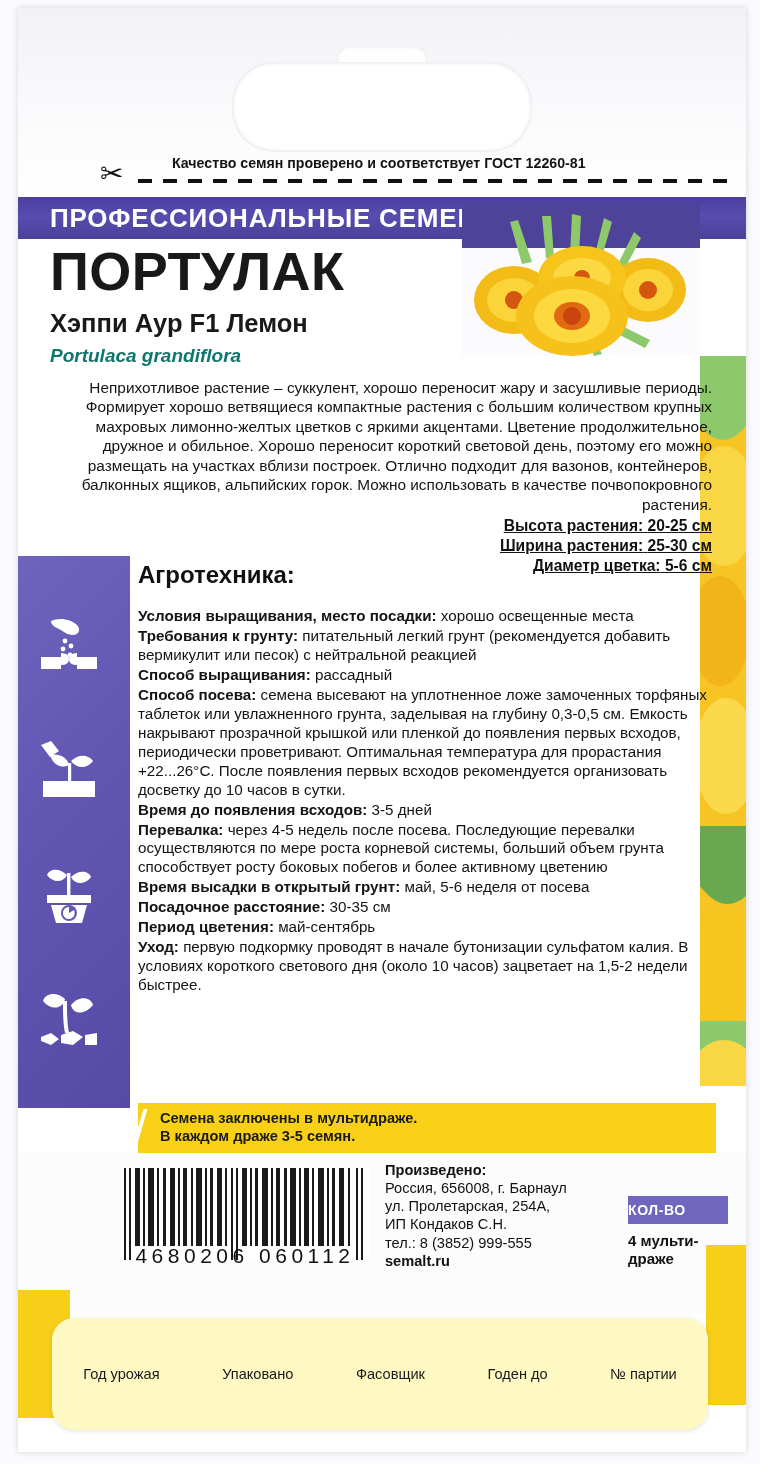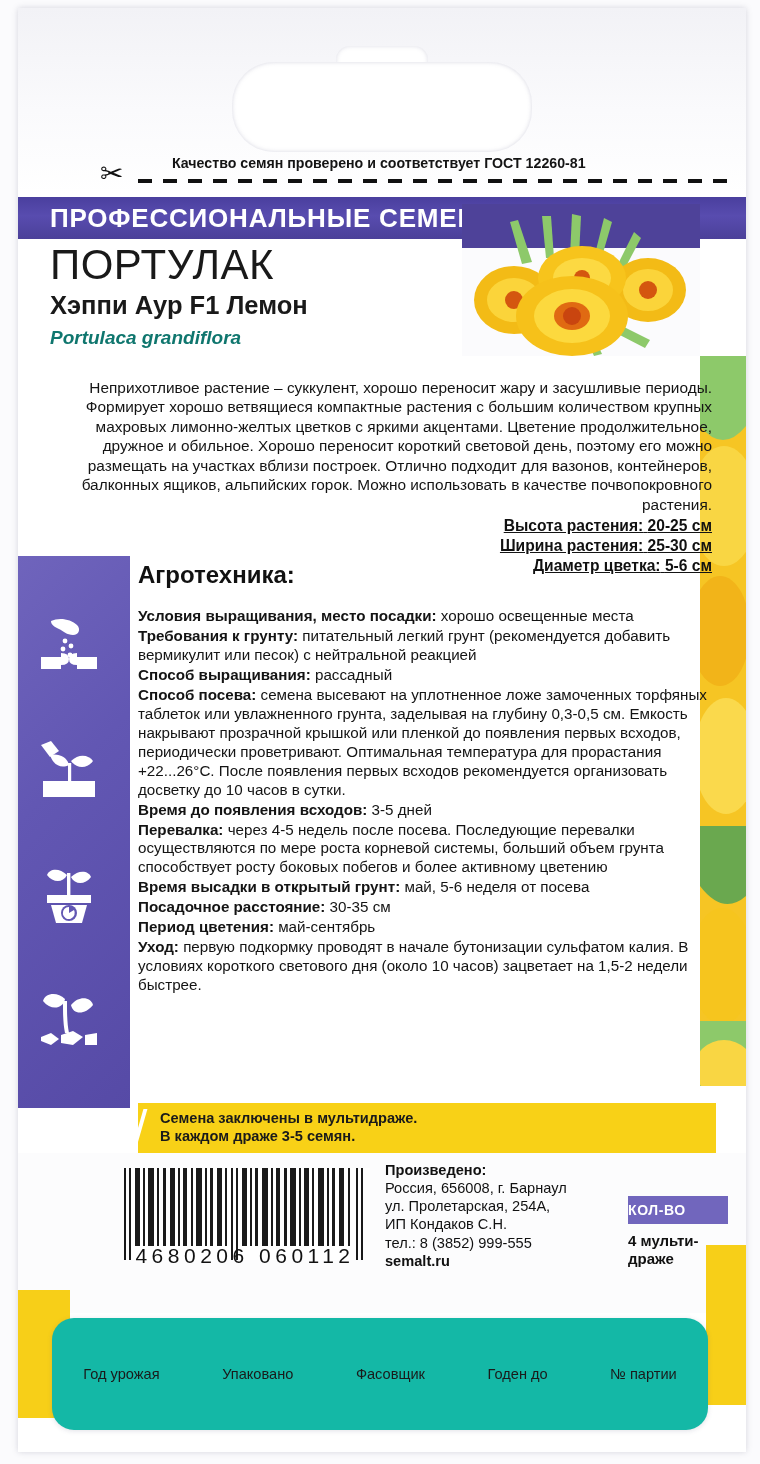--- a/index.html
+++ b/index.html
@@ -66,24 +66,24 @@
     display: flex; align-items: center;
   }
   .pro-banner span {
     margin-left: 32px; color: #fff; font-size: 26px; font-weight: 700;
     letter-spacing: .8px;
   }
 
   
   .title-zone { position: absolute; left: 50px; top: 244px; width: 420px; }
   .crop-name {
-    font-size: 42px; font-weight: 400; letter-spacing: .5px; color: #191919; line-height: 1;
+    font-size: 54px; font-weight: 700; letter-spacing: .5px; color: #191919; line-height: 1;
   }
   .variety {
-    margin-top: 7px; font-size: 25.5px; font-weight: 700; color: #191919; line-height: 1;
+    margin-top: 13px; font-size: 25.5px; font-weight: 700; color: #191919; line-height: 1;
   }
   .latin {
     margin-top: 9px; font-size: 19px; font-style: italic; font-weight: 600;
     color: #0f766e; line-height: 1;
   }
 
   
   .flower-photo {
     position: absolute; left: 462px; top: 204px; width: 238px; height: 152px;
     overflow: hidden;
@@ -182,21 +182,21 @@
     background: #f7cf18;
   }
   .yellow-right {
     position: absolute; right: 14px; top: 1245px; width: 40px; height: 160px;
     background: #f7cf18;
   }
 
   
   .date-card {
     position: absolute; left: 52px; top: 1318px; right: 52px; height: 112px;
-    background: #14b8a6; border-radius: 22px;
+    background: #fef9c3; border-radius: 22px;
     box-shadow: 0 1px 5px rgba(90,90,120,.18);
   }
   .date-row {
     position: absolute; left: 0; right: 0; top: 48px;
     display: flex; justify-content: space-around; align-items: center;
   }
   .date-row span { font-size: 14.6px; color: #1a1a1a; white-space: nowrap; }
 
   
   .bottom-smudge {

